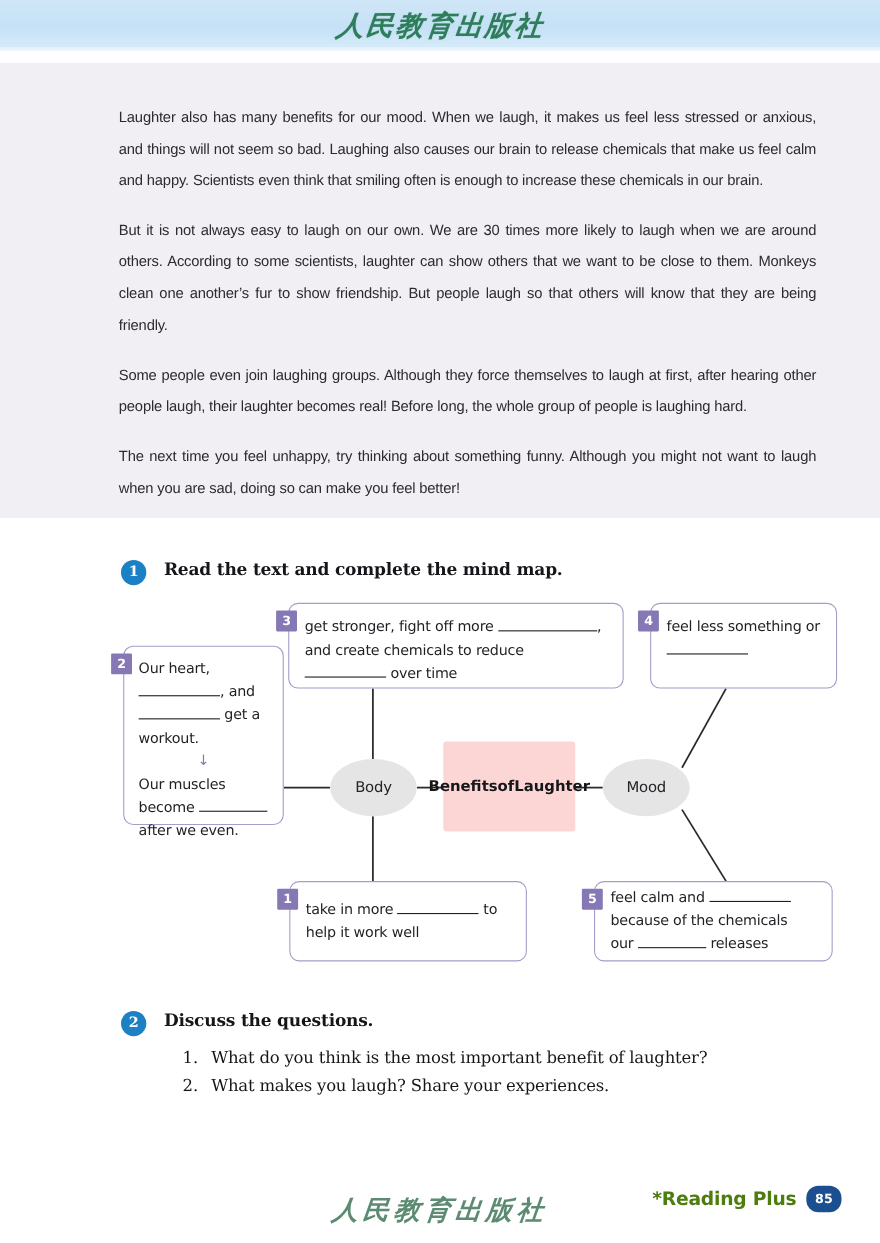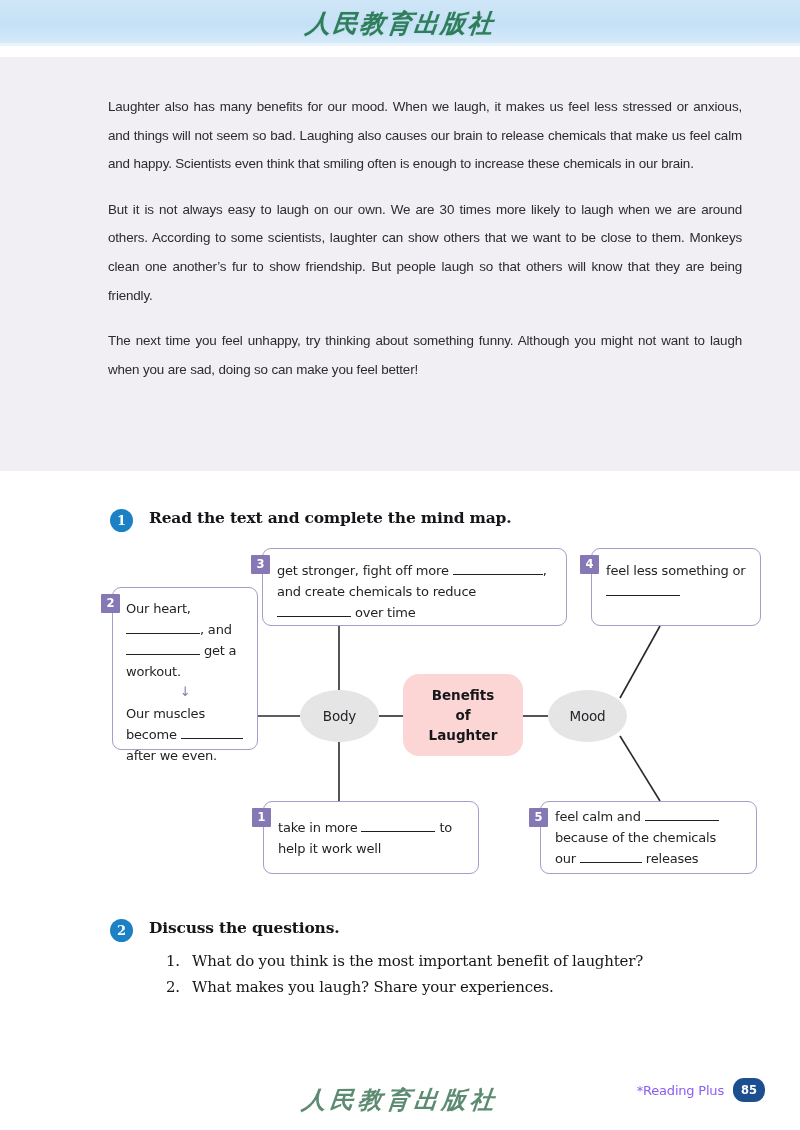--- a/index.html
+++ b/index.html
@@ -190,23 +190,23 @@
     letter-spacing: -0.2px;
   }
   #mm-node-body { top: 150px; left: 300px; width: 79px; height: 52px; }
   #mm-node-mood { top: 150px; left: 548px; width: 79px; height: 52px; }
 
   .mm-center {
     position: absolute;
     top: 134px; left: 403px;
     width: 120px; height: 82px;
     background: #fbd6d4;
-    border-radius: 16px;
-    display: flex;
-    flex-direction: column;
+    border-radius: 3px;
+    display: flex;
+    flex-direction: row;
     align-items: center;
     justify-content: center;
     font-family: "DejaVu Sans", sans-serif;
     font-size: 13.5px;
     font-weight: 700;
     color: #17171b;
     line-height: 20px;
   }
 
   
@@ -225,23 +225,23 @@
   }
   .footer-right {
     position: absolute;
     bottom: 28px; right: 35px;
     display: flex;
     align-items: center;
     gap: 9px;
   }
   .footer-label {
     font-family: "DejaVu Sans", sans-serif;
-    font-size: 13px;
-    font-weight: 400;
-    color: #8b5cf6;
+    font-size: 17px;
+    font-weight: 700;
+    color: #4d7c0f;
     letter-spacing: -0.2px;
   }
   .page-pill {
     min-width: 30px; height: 21px;
     border-radius: 11px;
     background: #1b4f8f;
     color: #ffffff;
     font-family: "DejaVu Sans", sans-serif;
     font-size: 11.5px;
     font-weight: 700;
@@ -254,20 +254,21 @@
 </head>
 <body>
 
 <div class="header-band">
   <div class="publisher-logo">人民教育出版社</div>
 </div>
 
 <div class="reading-panel">
   <p>Laughter also has many benefits for our mood. When we laugh, it makes us feel less stressed or anxious, and things will not seem so bad. Laughing also causes our brain to release chemicals that make us feel calm and happy. Scientists even think that smiling often is enough to increase these chemicals in our brain.</p>
   <p>But it is not always easy to laugh on our own. We are 30 times more likely to laugh when we are around others. According to some scientists, laughter can show others that we want to be close to them. Monkeys clean one another’s fur to show friendship. But people laugh so that others will know that they are being friendly.</p>
+  <p>Some people even join laughing groups. Although they force themselves to laugh at first, after hearing other people laugh, their laughter becomes real! Before long, the whole group of people is laughing hard.</p>
   <p>The next time you feel unhappy, try thinking about something funny. Although you might not want to laugh when you are sad, doing so can make you feel better!</p>
 </div>
 
 <div class="activity" id="activity-1">
   <div class="act-badge">1</div>
   <div class="act-title">Read the text and complete the mind map.</div>
 </div>
 
 <div class="mindmap">
 

